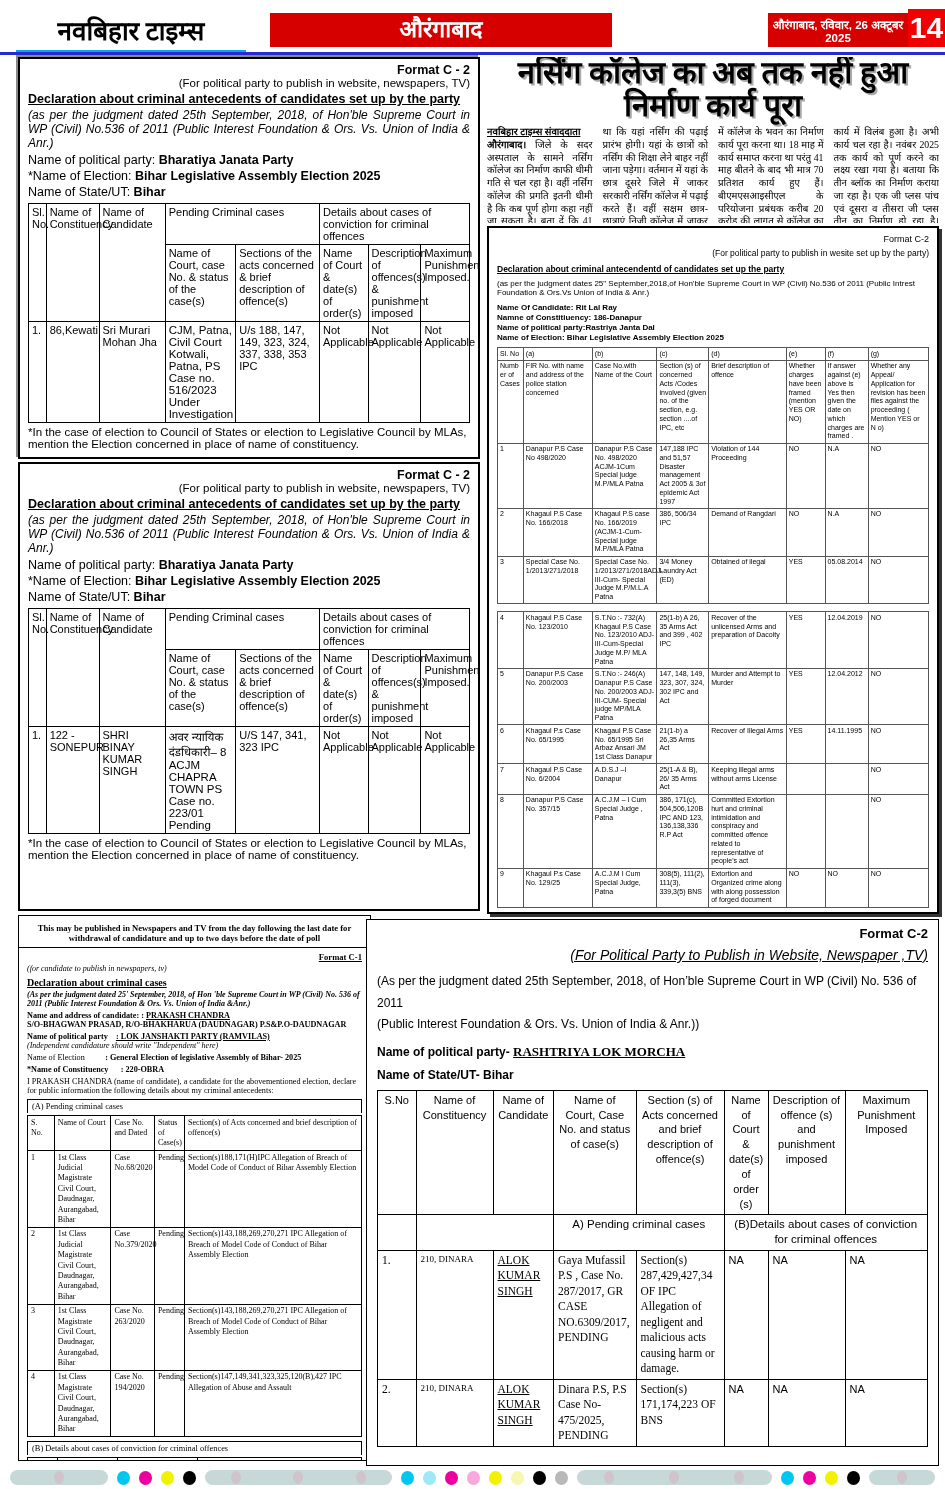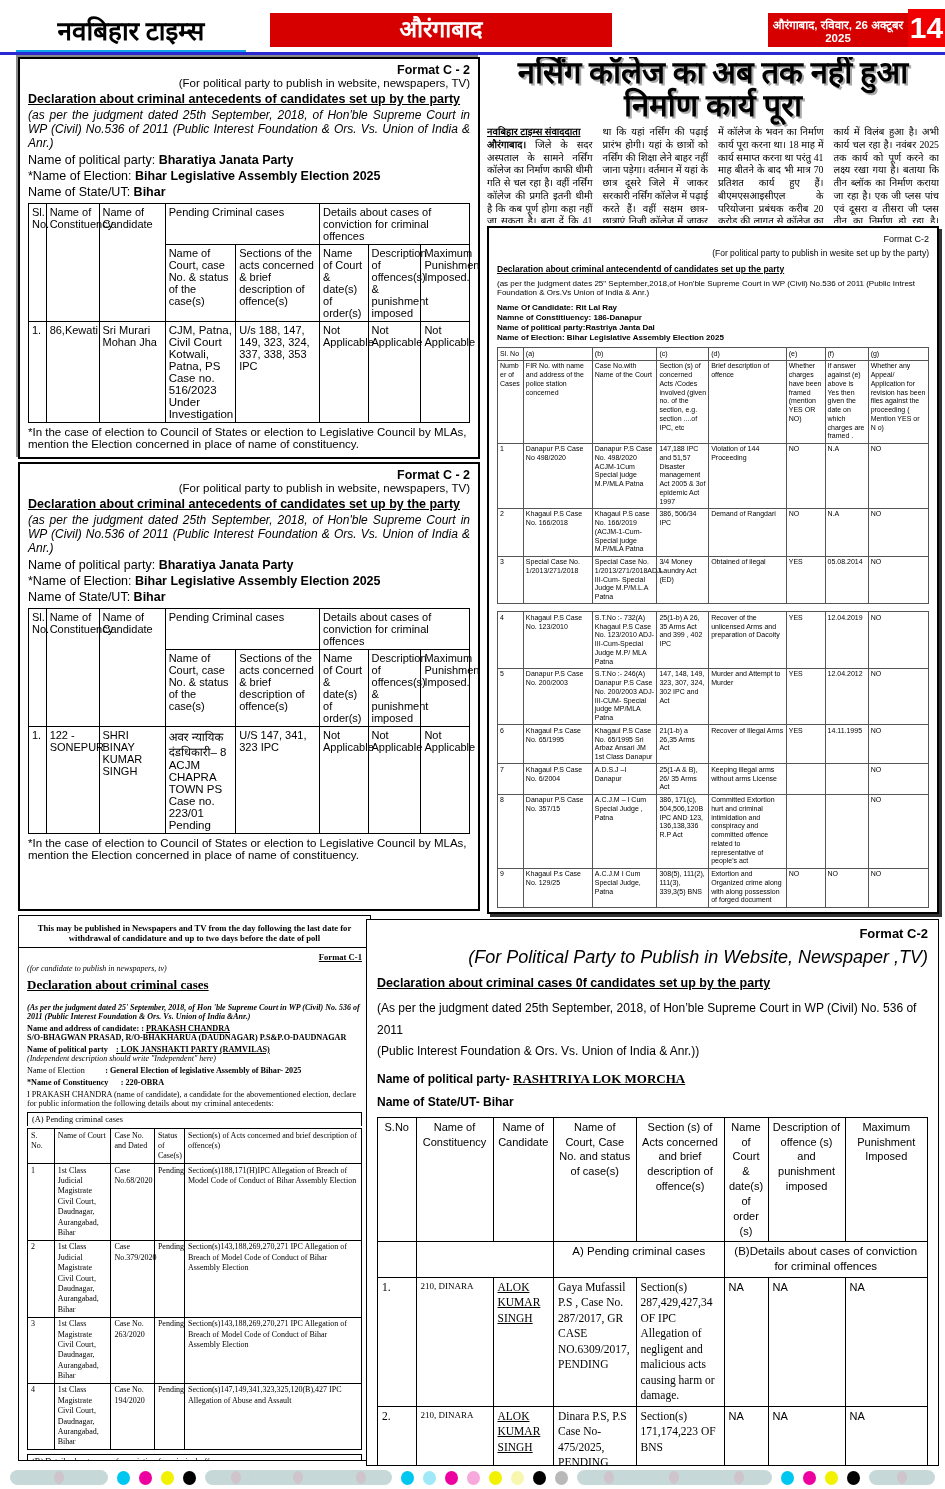--- a/index.html
+++ b/index.html
@@ -60,29 +60,29 @@
   .tbig{font-size:7px;margin-top:5px;}
   .tbig th,.tbig td{border:1px solid #555;padding:1.5px 2px;font-size:7px;line-height:1.25;}
   .tbig{border:1px solid #000;}
   .gapped{margin-top:7px;}
 
   
   .boxc1 .topnote{font-weight:bold;text-align:center;font-size:8.6px;padding:2px 4px 4px;border-bottom:1px solid #000;
                   margin:0 -8px 4px;}
   .boxc1 .fmt{font-weight:bold;text-decoration:underline;text-align:right;font-size:8.6px;margin:2px 0;}
   .boxc1 .small{font-style:italic;font-size:8px;margin:2px 0;}
-  .boxc1 .decl{text-decoration:underline;font-weight:bold;font-size:13px;margin:4px 0 10px;}
+  .boxc1 .decl{text-decoration:underline;font-weight:bold;font-size:10px;margin:4px 0 2px;}
   .boxc1 p{margin:3px 0;font-size:8.2px;}
   .tc1{font-size:8px;margin-top:2px;}
   .tc1 th,.tc1 td{font-size:8px;padding:1.5px 3px;line-height:1.3;font-family:Liberation Serif, serif;}
   .boxc1 .secttl{font-size:8.4px;border:1px solid #000;border-bottom:none;padding:2px 4px;margin-top:4px;}
 
   
   .boxrlm .fmt{font-weight:bold;text-align:right;font-size:13px;}
-  .boxrlm .pub{font-style:italic;text-align:right;font-size:18px;margin:6px 0 8px;}
+  .boxrlm .pub{font-style:italic;text-align:right;font-size:14px;margin:6px 0 8px;text-decoration:underline;}
   .boxrlm .decl{font-weight:bold;text-decoration:underline;font-size:12.5px;margin:4px 0 8px;}
   .boxrlm .judg{font-size:12px;margin:4px 0 8px;line-height:1.8;}
   .boxrlm p.meta{font-size:12px;font-weight:bold;margin:8px 0;}
   .boxrlm .pval{text-decoration:underline;font-family:"Liberation Serif",serif;font-size:13px;}
   .trlm{font-size:11px;}
   .trlm th,.trlm td{padding:2px 4px;line-height:1.35;}
   .trlm .grp{text-align:center;font-size:11.5px;}
   .trlm thead th{font-size:11px;text-align:center;vertical-align:top;}
   .trlm tbody td{font-family:"Liberation Serif","DejaVu Serif",serif;font-size:11.5px;}
   .trlm tbody td:nth-child(1){font-family:"Liberation Serif",serif;}
@@ -393,21 +393,21 @@
 
   </section>
 
   <section class="box boxc1">
     <div class="topnote">This may be published in Newspapers and TV from the day following the last date for withdrawal of candidature and up to two days before the date of poll</div>
     <div class="fmt">Format C-1</div>
     <div class="small">(for candidate to publish in newspapers, tv)</div>
     <div class="decl">Declaration about criminal cases</div>
     <div class="small b">(As per the judgment dated 25' September, 2018, of Hon 'ble Supreme Court in WP (Civil) No. 536 of 2011 (Public Interest Foundation &amp; Ors. Vs. Union of India &amp;Anr.)</div>
     <p class="b"><span>Name and address of candidate: :</span> <span class="u">PRAKASH CHANDRA</span><br><span>S/O-BHAGWAN PRASAD, R/O-BHAKHARUA (DAUDNAGAR) P.S&amp;P.O-DAUDNAGAR</span></p>
-    <p class="b"><span>Name of political party</span>&nbsp;&nbsp;&nbsp;&nbsp;<span class="u">: LOK JANSHAKTI PARTY (RAMVILAS)</span><br><span class="small i" style="font-weight:normal">(Independent description should write "Independent" here)</span></p>
+    <p class="b"><span>Name of political party</span>&nbsp;&nbsp;&nbsp;&nbsp;<span class="u">: LOK JANSHAKTI PARTY (RAMVILAS)</span><br><span class="small i" style="font-weight:normal">(Independent candidature should write "Independent" here)</span></p>
     <p><span>Name of Election</span>&nbsp;&nbsp;&nbsp;&nbsp;&nbsp;&nbsp;&nbsp;&nbsp;&nbsp;&nbsp;<span class="b">: General Election of legislative Assembly of Bihar- 2025</span></p>
     <p class="b"><span>*Name of Constituency</span>&nbsp;&nbsp;&nbsp;&nbsp;&nbsp;&nbsp;<span>: 220-OBRA</span></p>
     <p>I PRAKASH CHANDRA (name of candidate), a candidate for the abovementioned election, declare for public information the following details about my criminal antecedents:</p>
     <div class="secttl">(A)  Pending criminal cases</div>
     <table class="grid tc1">
       <colgroup>
           <col style="width:8%">
           <col style="width:17%">
           <col style="width:13%">
           <col style="width:9%">
@@ -474,21 +474,20 @@
         </tr>
       </thead>
 
     </table>
 
   </section>
 
   <section class="box boxrlm">
     <div class="fmt">Format C-2</div>
     <div class="pub">(For Political Party to Publish in Website, Newspaper ,TV)</div>
-    <div class="decl">Declaration about criminal cases 0f candidates set up by the party</div>
     <div class="judg"><span>(As per the judgment dated 25th September, 2018, of Hon’ble Supreme Court in WP (Civil) No. 536 of 2011</span><br><span>(Public Interest Foundation &amp; Ors. Vs. Union of India &amp; Anr.))</span></div>
     <p class="meta"><span>Name of political party-</span> <span class="pval">RASHTRIYA LOK MORCHA</span></p>
     <p class="meta">Name of State/UT- Bihar</p>
     <table class="grid trlm">
       <colgroup>
           <col style="width:7%">
           <col style="width:14%">
           <col style="width:11%">
           <col style="width:15%">
           <col style="width:16%">

